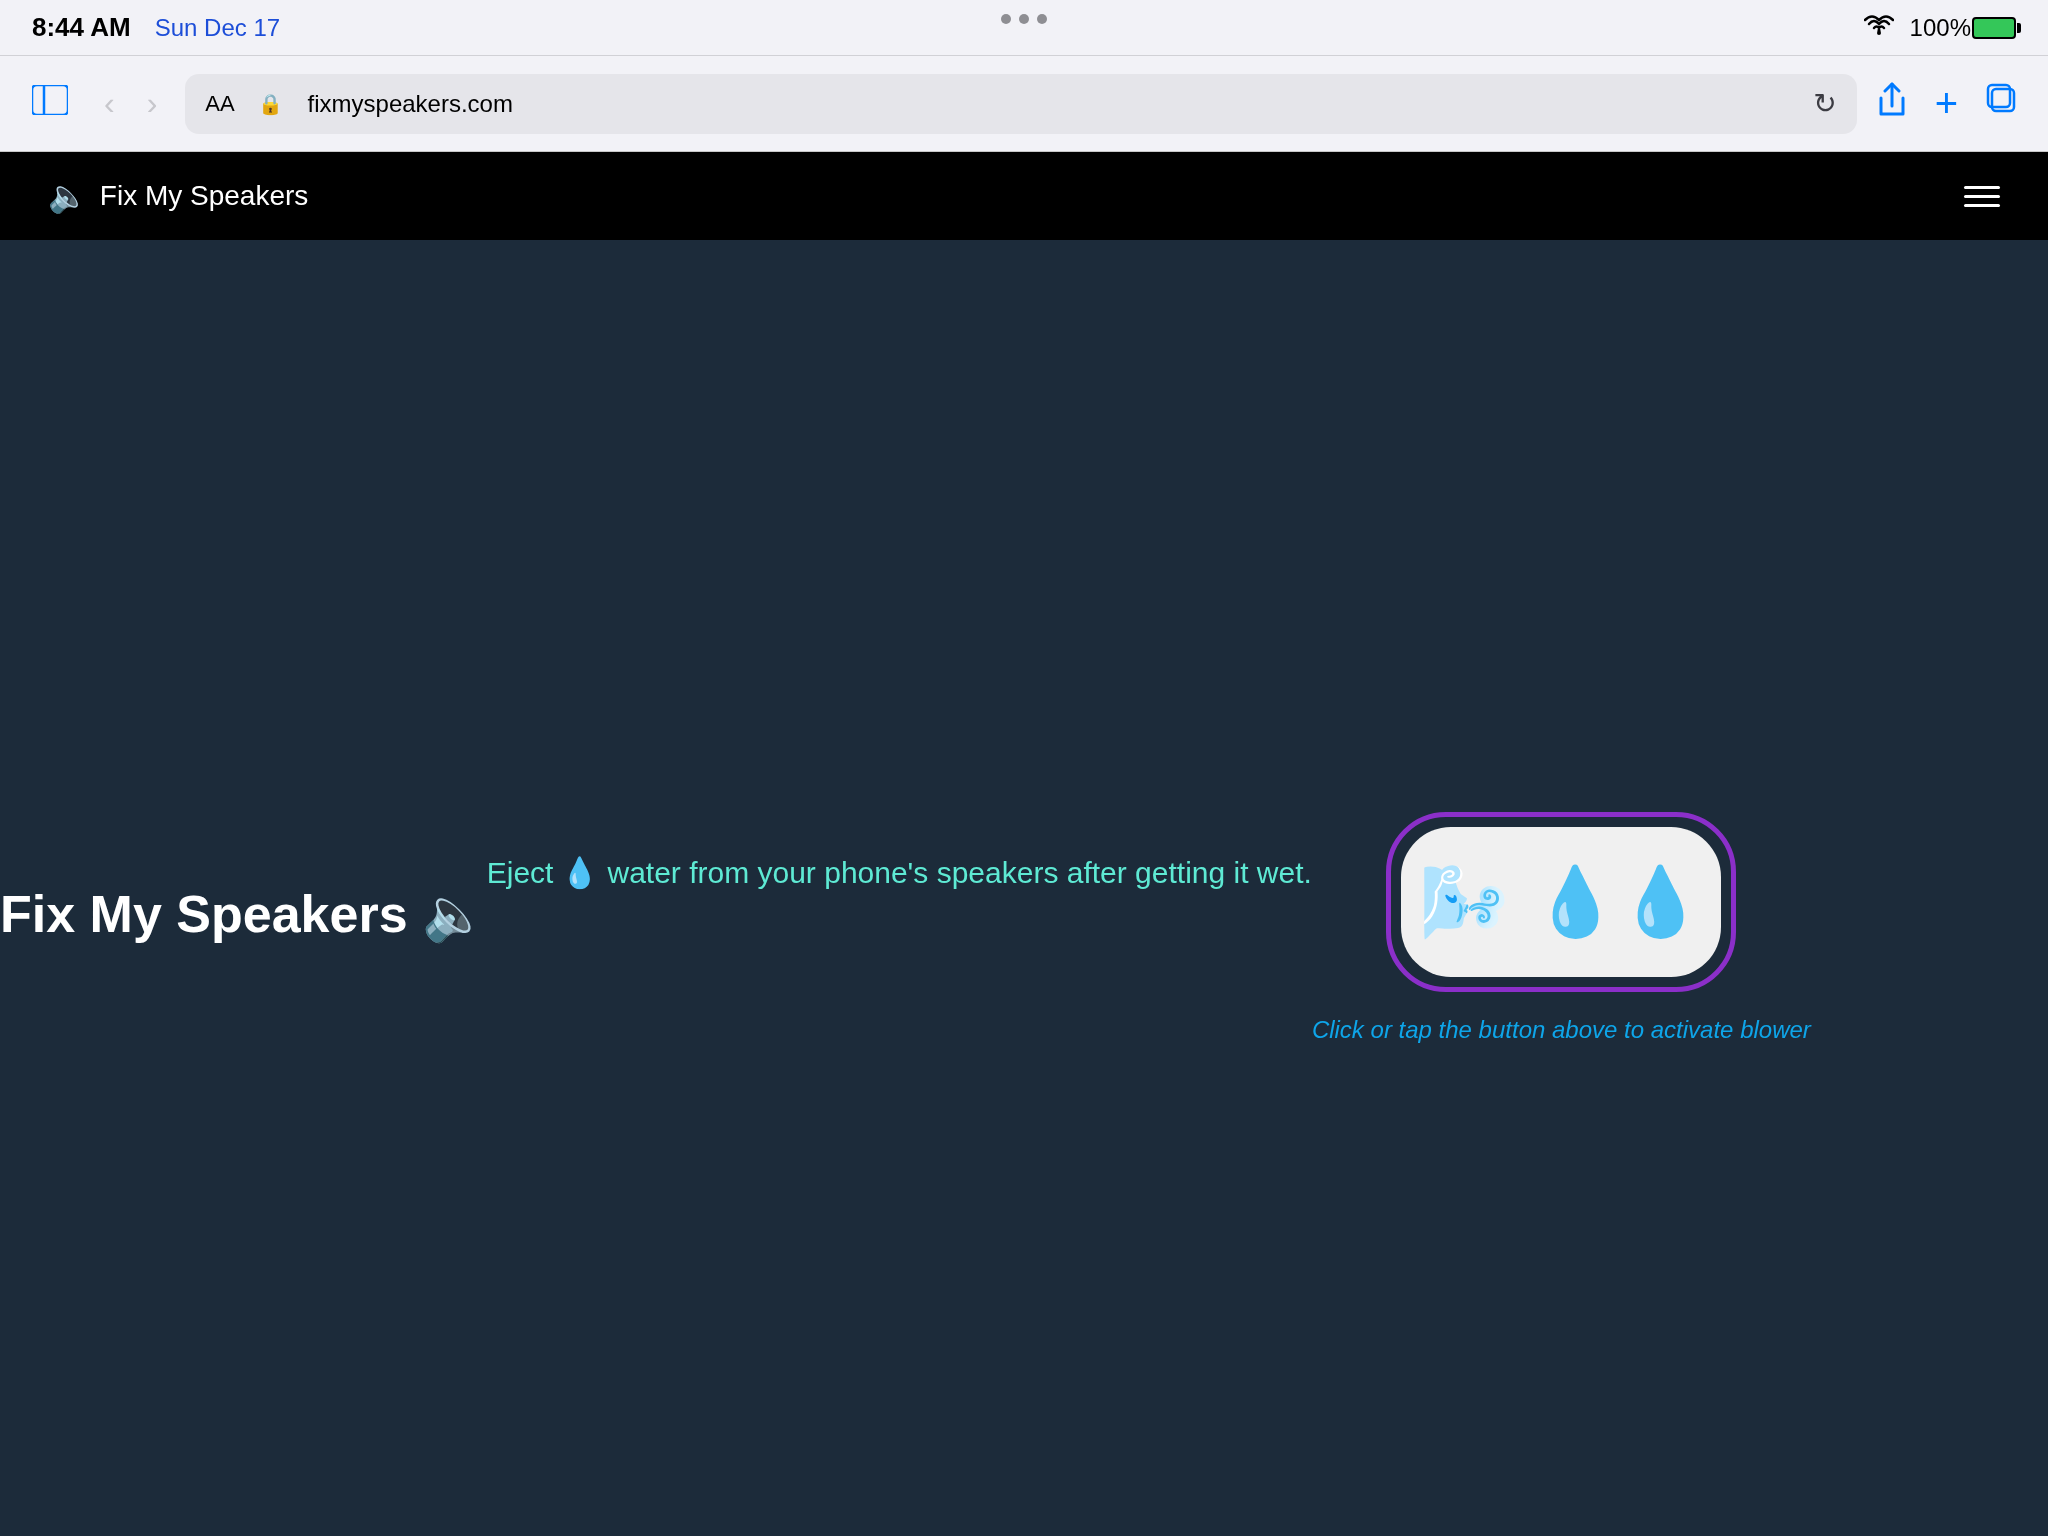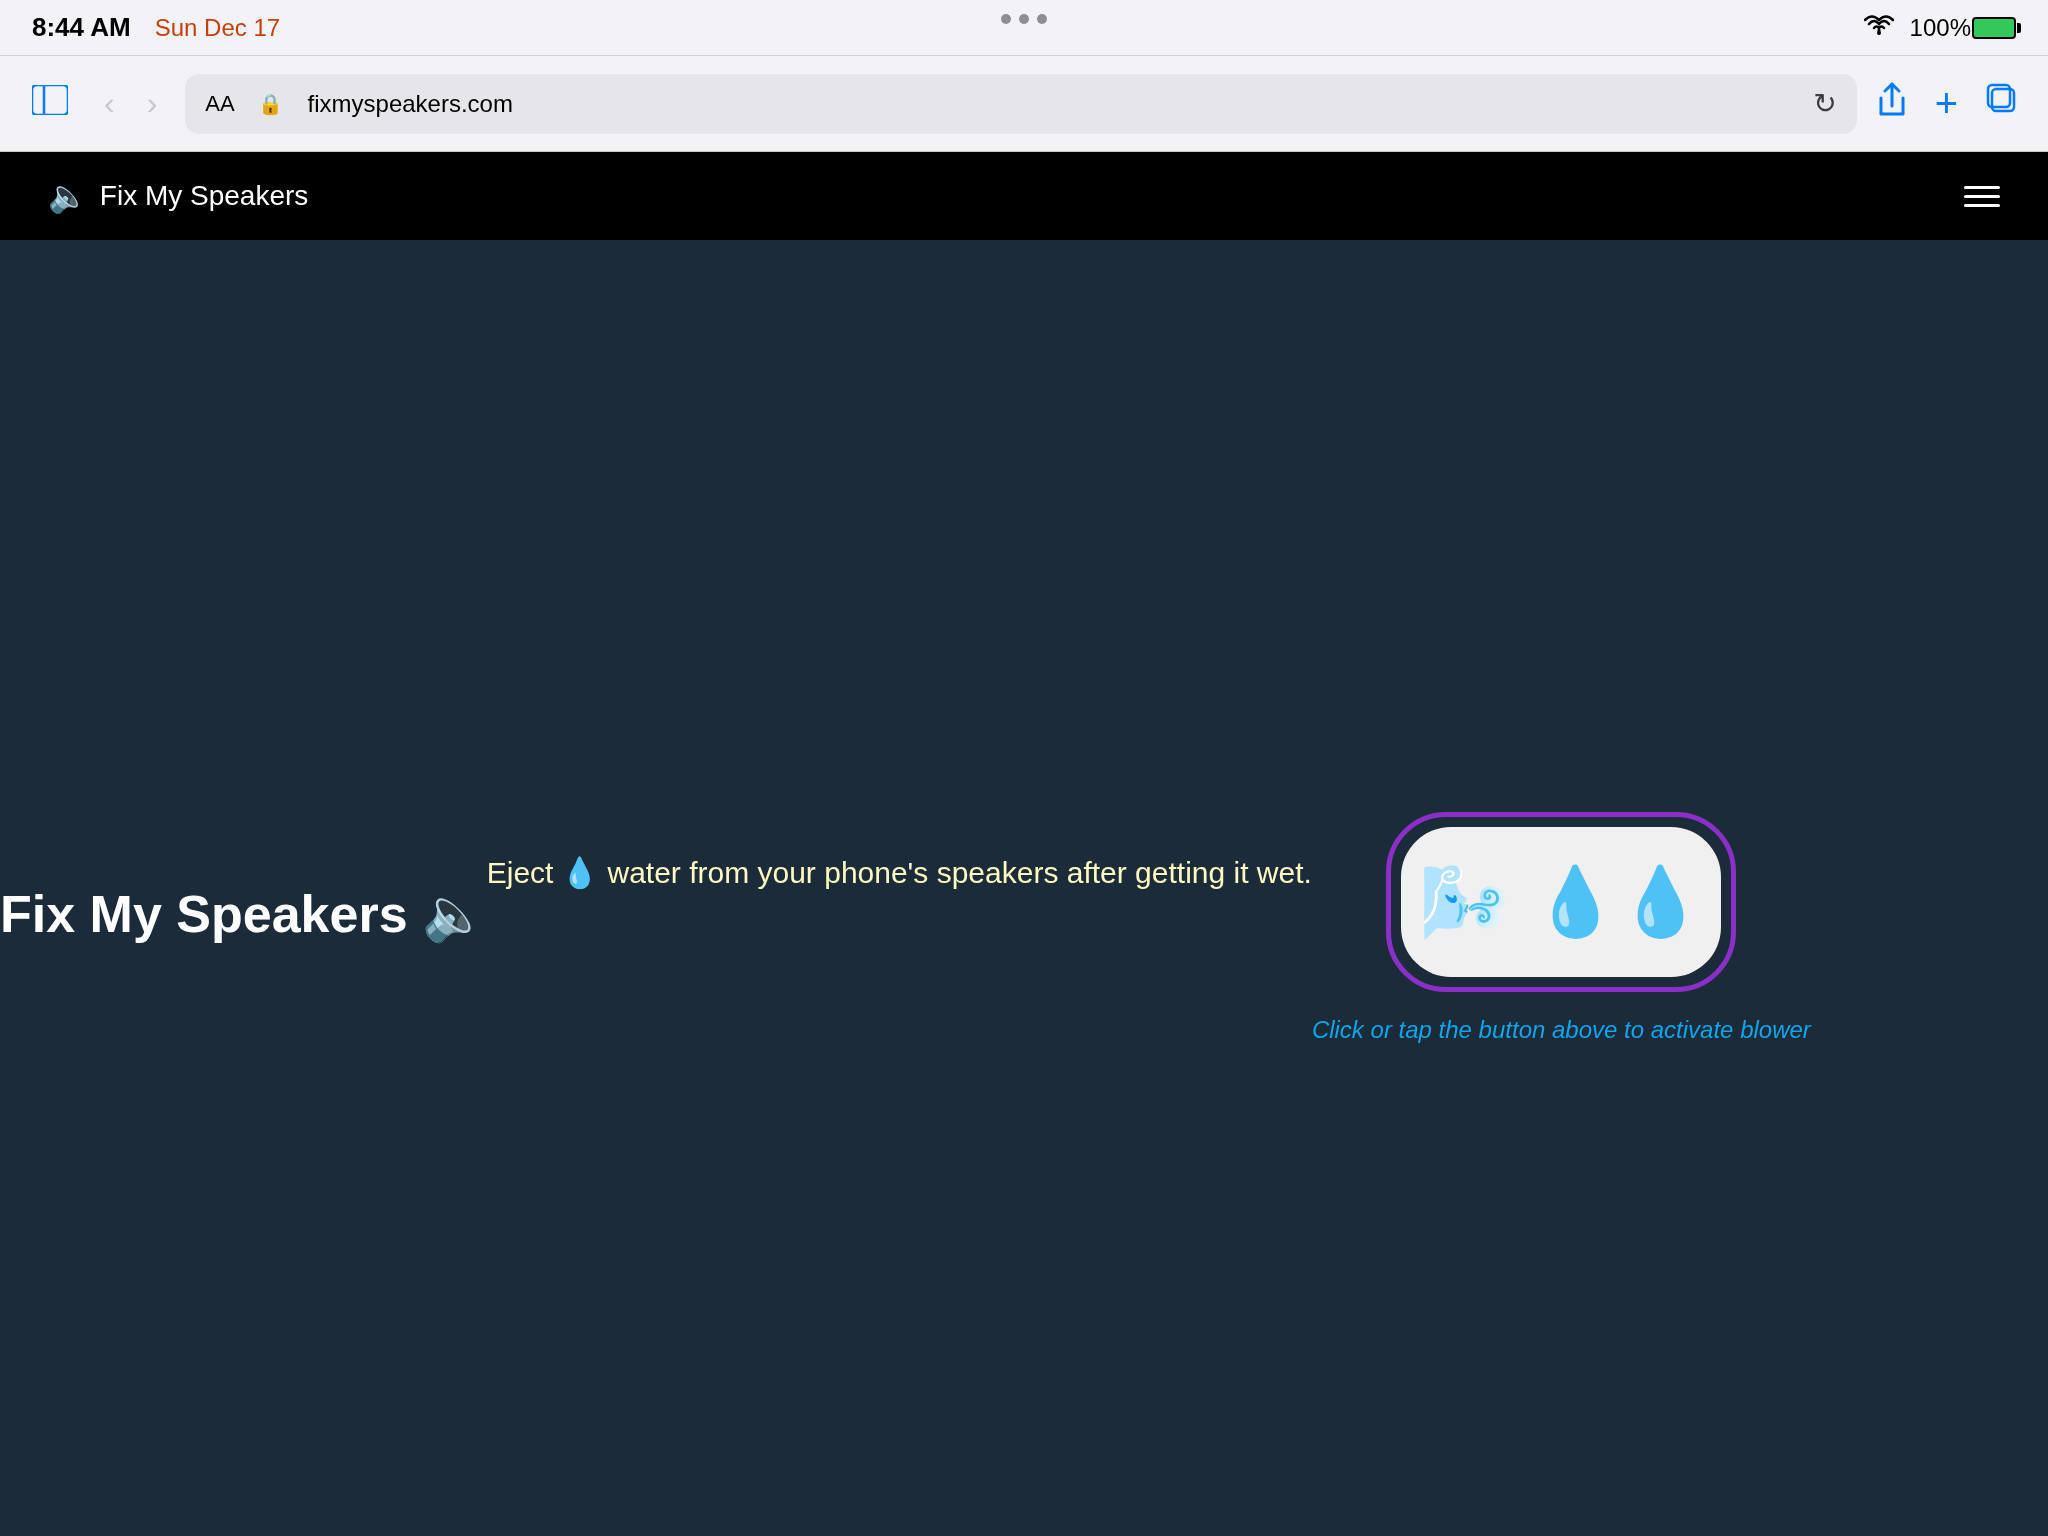--- a/index.html
+++ b/index.html
@@ -35,21 +35,21 @@
     }
 
     .status-time {
       font-size: 26px;
       font-weight: 600;
     }
 
     .status-date {
       font-size: 24px;
       font-weight: 400;
-      color: #c2410c;
+      color: #1d4ed8;
     }
 
     .status-right {
       display: flex;
       align-items: center;
       gap: 16px;
       font-size: 24px;
     }
 
     .battery-container {
@@ -220,21 +220,21 @@
     }
 
     .page-title {
       color: #fff;
       font-size: 52px;
       font-weight: 700;
       margin-bottom: 28px;
     }
 
     .page-subtitle {
-      color: #fef9c3;
+      color: #5eead4;
       font-size: 30px;
       font-weight: 400;
       margin-bottom: 111px;
     }
 
     .blower-button-wrapper {
       display: flex;
       flex-direction: column;
       align-items: center;
       gap: 24px;

